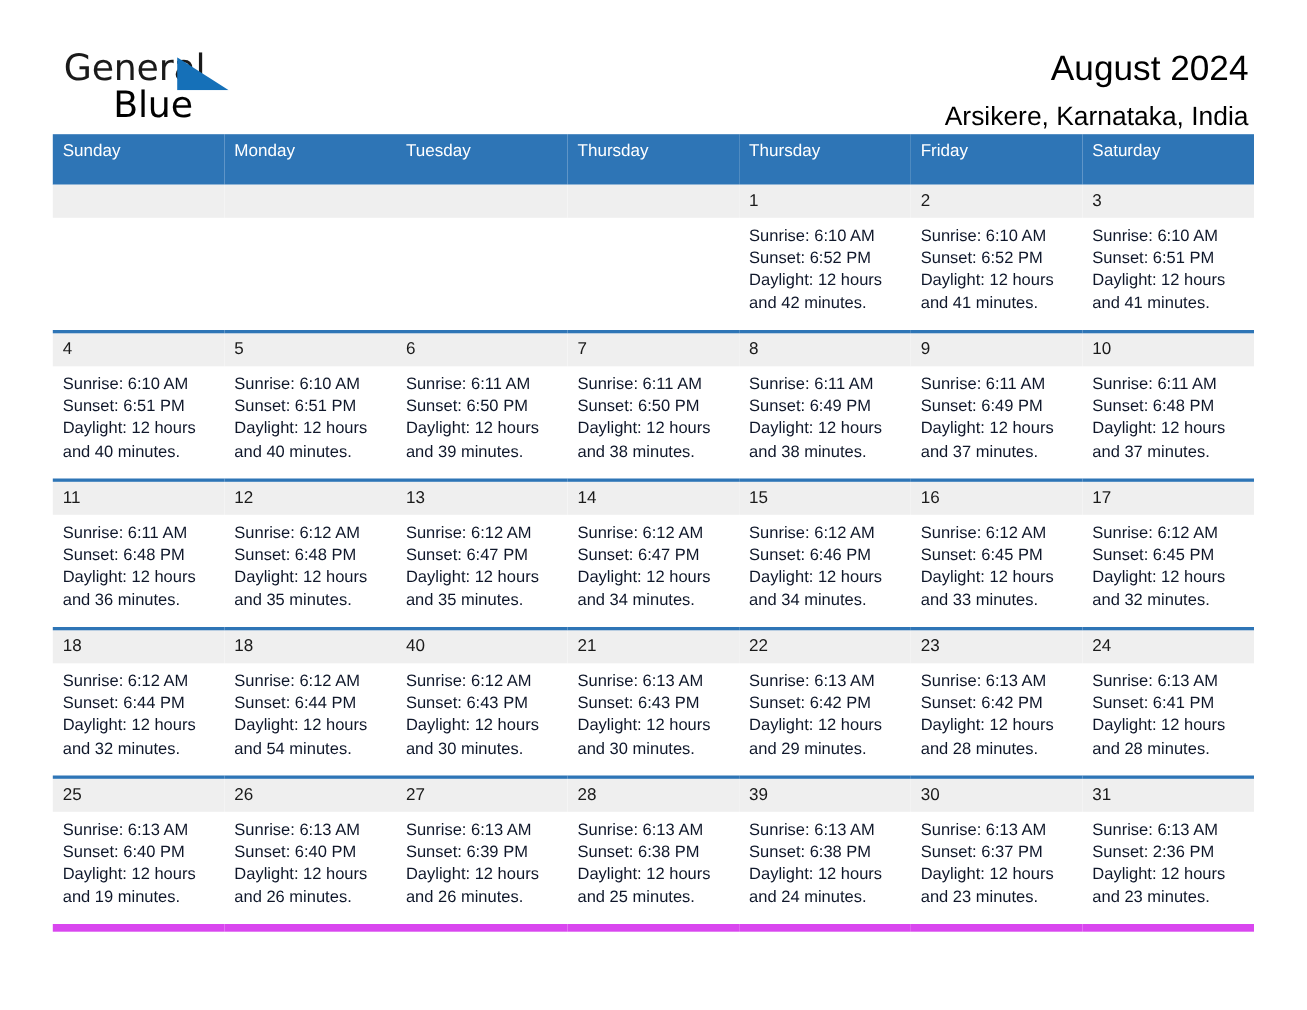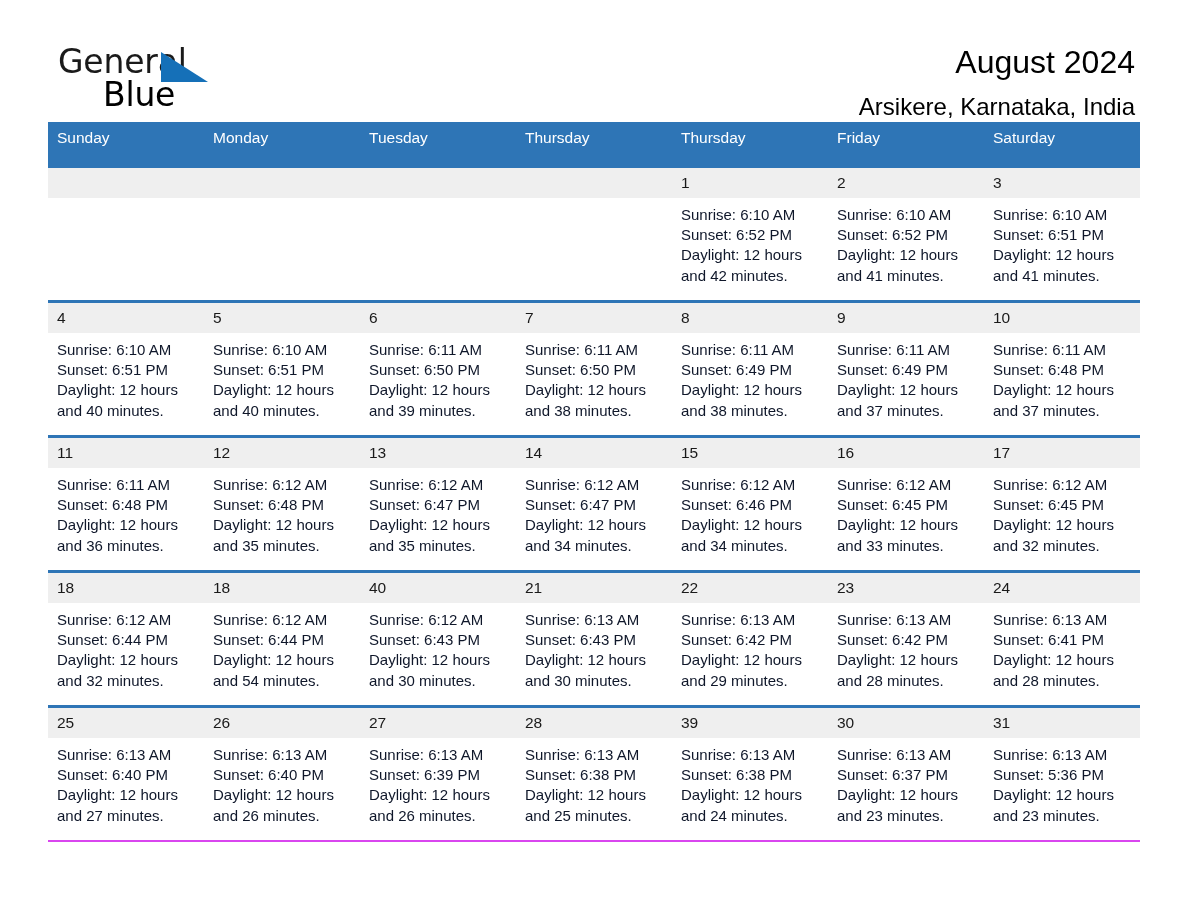--- a/index.html
+++ b/index.html
@@ -100,21 +100,21 @@
   }
   .calendar td {
     vertical-align: top;
     padding: 0;
     border: none;
     border-bottom: 3px solid #2e75b6;
     height: 132px;
     background: #ffffff;
   }
   .calendar tr:last-child td {
-    border-bottom: 2px solid #d946ef;
+    border-bottom: 7px solid #d946ef;
   }
   .daynum {
     background: #efefef;
     font-size: 15.5px;
     line-height: 18px;
     color: #1a1a1a;
     padding: 6px 0 6px 9px;
     min-height: 18px;
   }
   .daynum.empty {
@@ -380,21 +380,21 @@
               <div class="wrapline">Daylight: 12 hours and 28 minutes.</div>
             </div>
           </td>
         </tr>
         <tr>
           <td>
             <div class="daynum">25</div>
             <div class="details">
               <div>Sunrise: 6:13 AM</div>
               <div>Sunset: 6:40 PM</div>
-              <div class="wrapline">Daylight: 12 hours and 27 minutes.</div>
+              <div class="wrapline">Daylight: 12 hours and 19 minutes.</div>
             </div>
           </td>
           <td>
             <div class="daynum">26</div>
             <div class="details">
               <div>Sunrise: 6:13 AM</div>
               <div>Sunset: 6:40 PM</div>
               <div class="wrapline">Daylight: 12 hours and 26 minutes.</div>
             </div>
           </td>
@@ -427,21 +427,21 @@
             <div class="details">
               <div>Sunrise: 6:13 AM</div>
               <div>Sunset: 6:37 PM</div>
               <div class="wrapline">Daylight: 12 hours and 23 minutes.</div>
             </div>
           </td>
           <td>
             <div class="daynum">31</div>
             <div class="details">
               <div>Sunrise: 6:13 AM</div>
-              <div>Sunset: 5:36 PM</div>
+              <div>Sunset: 2:36 PM</div>
               <div class="wrapline">Daylight: 12 hours and 23 minutes.</div>
             </div>
           </td>
         </tr>
       </tbody>
   </table>
 
 </div>
 
 </body></html>

